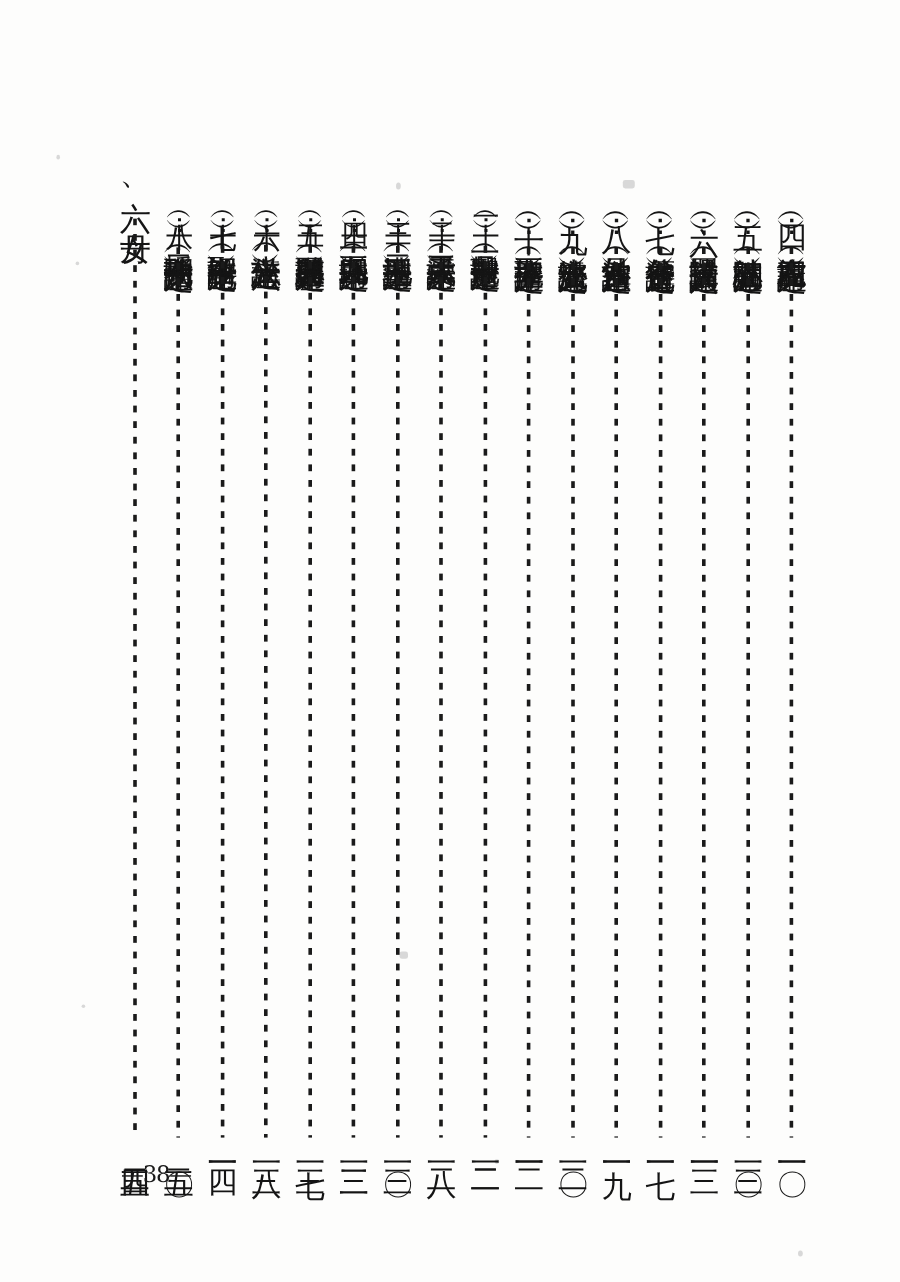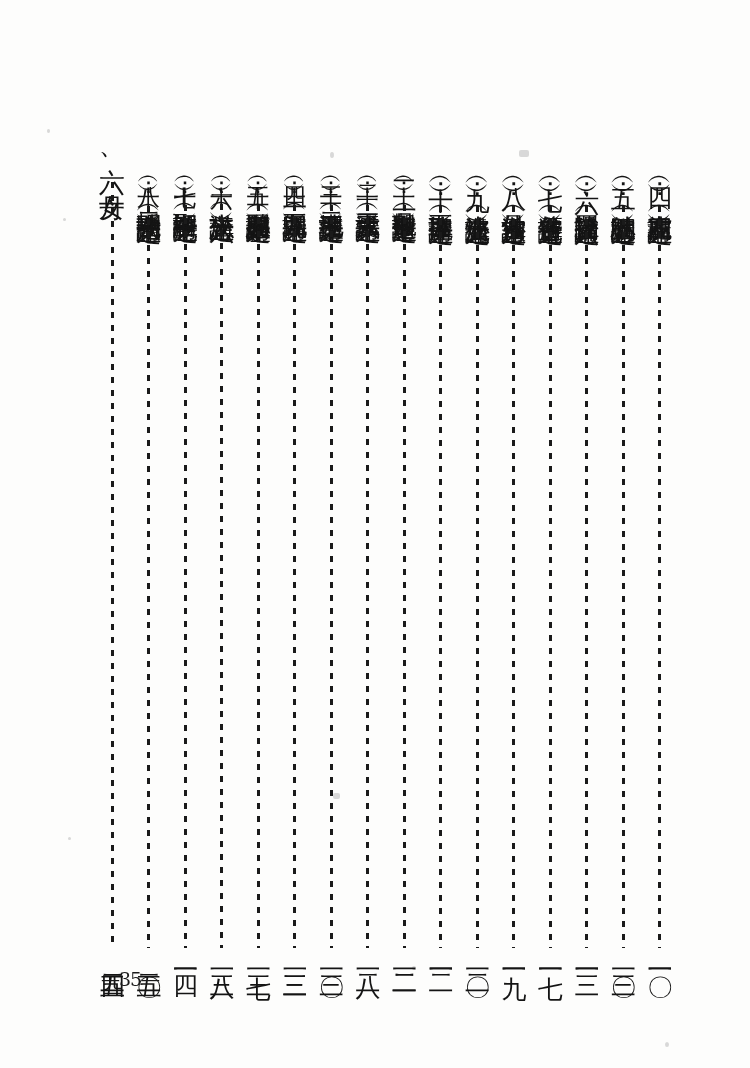--- a/index.html
+++ b/index.html
@@ -242,15 +242,15 @@
     </div>
 
     <div class="toc-column" id="heading-column">
       <div class="vtext col-head">六、女丹</div>
       <div class="leader"></div>
       <div class="pagenum">二四五</div>
     </div>
 
   </div>
 
-  <div id="folio">—35—</div>
+  <div id="folio">—38—</div>
 
 </div>
 
 </body></html>

